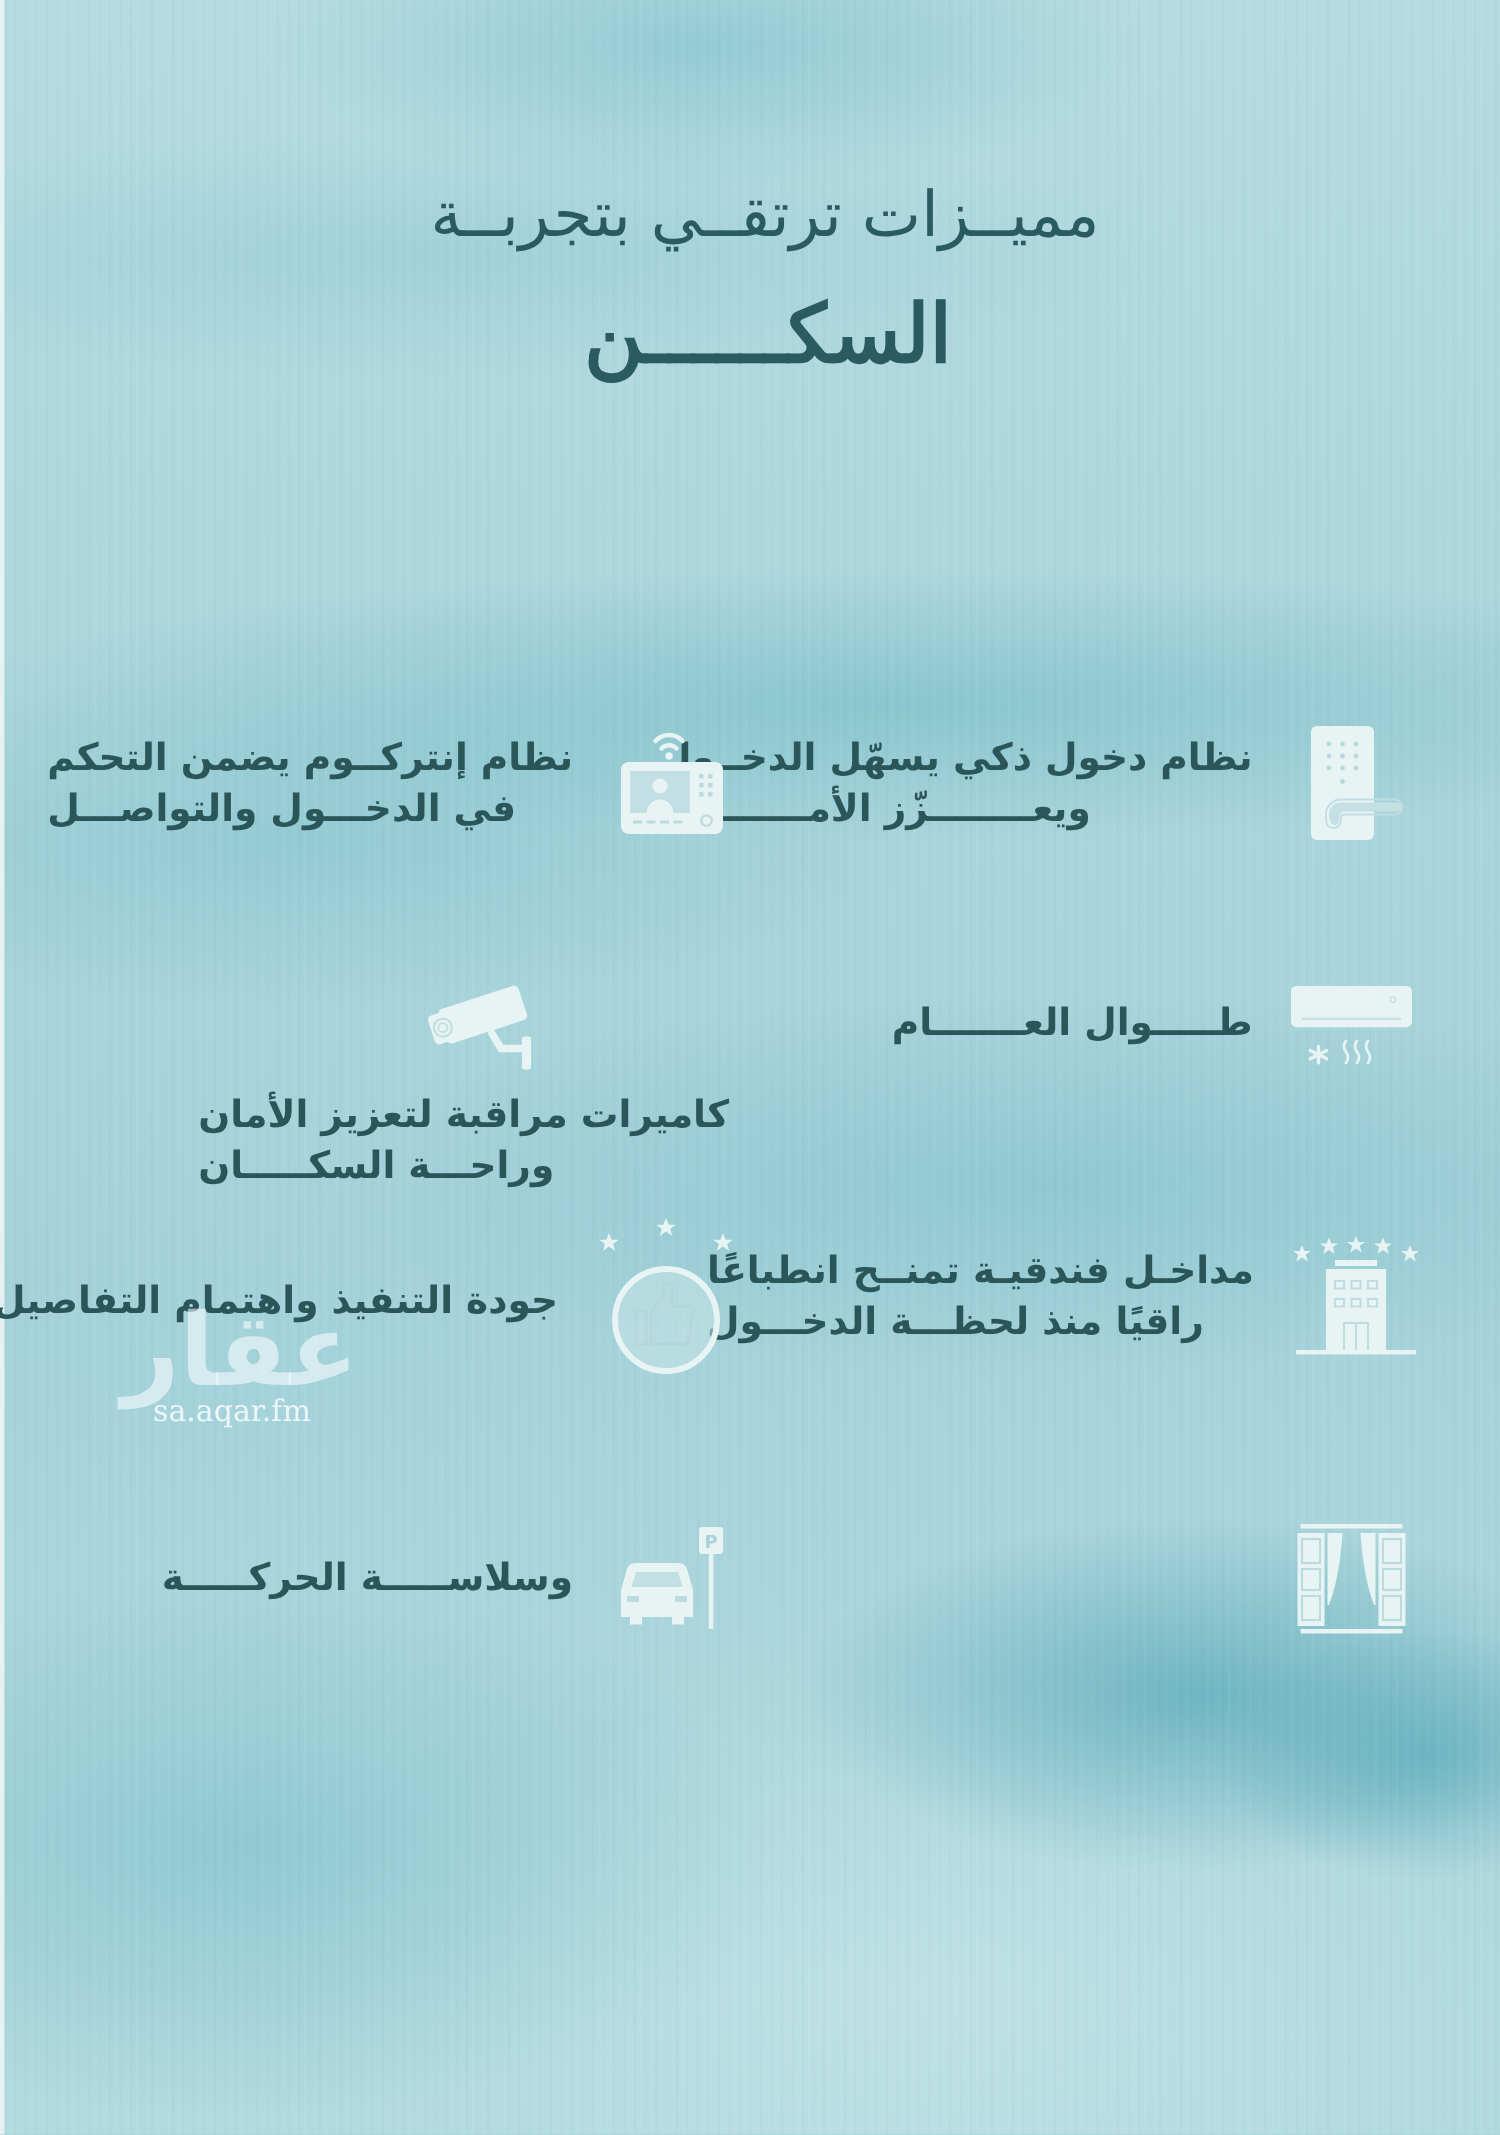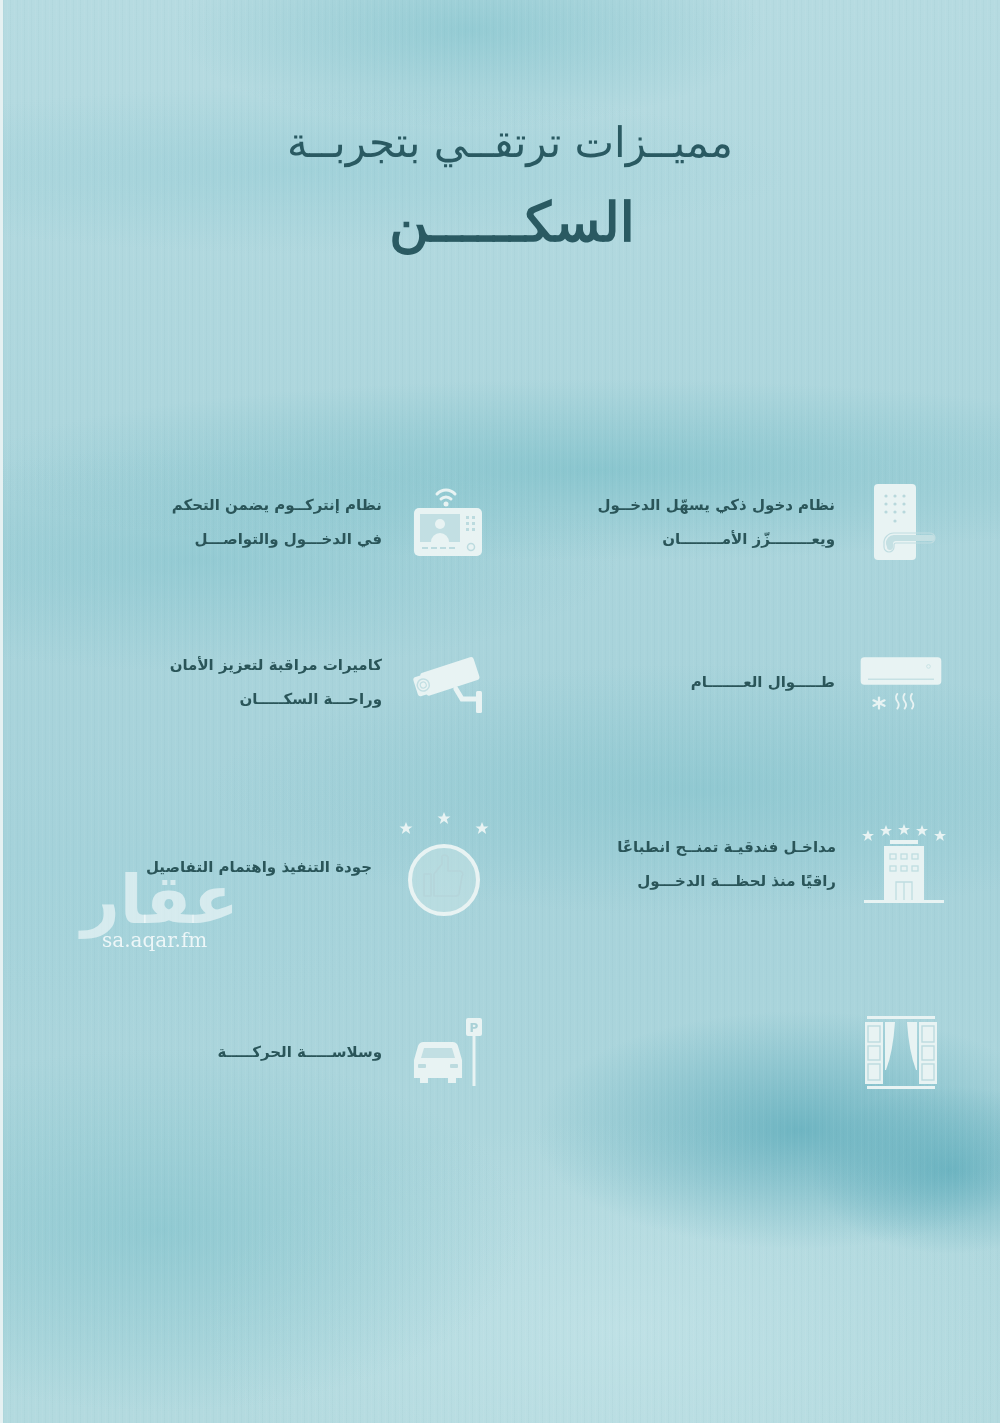--- a/index.html
+++ b/index.html
@@ -38,22 +38,22 @@
   .title-line1 { top: 118px; font-size: 42px; letter-spacing: 1px; left: 10px; }
   .title-line2 { top: 190px; font-size: 54px; font-weight: bold; left: 12px; }
 
   .feature {
     position: absolute; direction: rtl; display: flex; align-items: center;
   }
   .feature .icon-box {
     width: 88px; height: 88px; display: flex; align-items: center; justify-content: center; flex: none;
   }
   .feature .text {
-    color: #2a5559; font-family: "DejaVu Sans", sans-serif; font-size: 15px; line-height: 34px;
-    font-weight: bold; text-align: right; margin-right: 22px; white-space: nowrap;
+    color: #2a5559; font-family: "DejaVu Sans", sans-serif; font-size: 25px; line-height: 34px;
+    font-weight: bold; text-align: left; margin-right: 22px; white-space: nowrap;
   }
 
   .watermark {
     position: absolute; left: 80px; top: 870px; width: 160px; direction: ltr;
   }
   .watermark .logo-ar {
     font-family: "DejaVu Sans", sans-serif; font-size: 67px; font-weight: bold;
     color: rgba(255,255,255,0.55); line-height: 60px; direction: rtl; text-align: center;
   }
   .watermark .url {
@@ -144,21 +144,21 @@
         <path d="M52 48 q-3 4 0 8 q3 4 0 8"></path>
         <path d="M60 48 q-3 4 0 8 q3 4 0 8"></path>
       </g>
     </svg>
   </div>
   <div class="text">
     <div>طـــــوال العـــــــام</div>
   </div>
 </div>
 
-<div class="feature" style="right: 508px; top: 638px;">
+<div class="feature" style="right: 492px; top: 638px; flex-direction: column;">
   <div class="icon-box">
     <svg width="80" height="70" viewBox="0 0 80 70">
       <g transform="rotate(-18 40 30)">
         <rect x="14" y="18" width="56" height="24" rx="3" fill="#e8f3f3"></rect>
         <rect x="6" y="20" width="12" height="20" rx="3" fill="#e8f3f3"></rect>
         <circle cx="14" cy="30" r="6" fill="none" stroke="#c2dfe3" stroke-width="1.5"></circle>
         <circle cx="14" cy="30" r="3" fill="none" stroke="#c2dfe3" stroke-width="1.2"></circle>
       </g>
       <path d="M48 42 l6 10 h14" stroke="#e8f3f3" stroke-width="5" fill="none" stroke-linecap="round"></path>
       <rect x="68" y="44" width="6" height="22" rx="1.5" fill="#e8f3f3"></rect>

